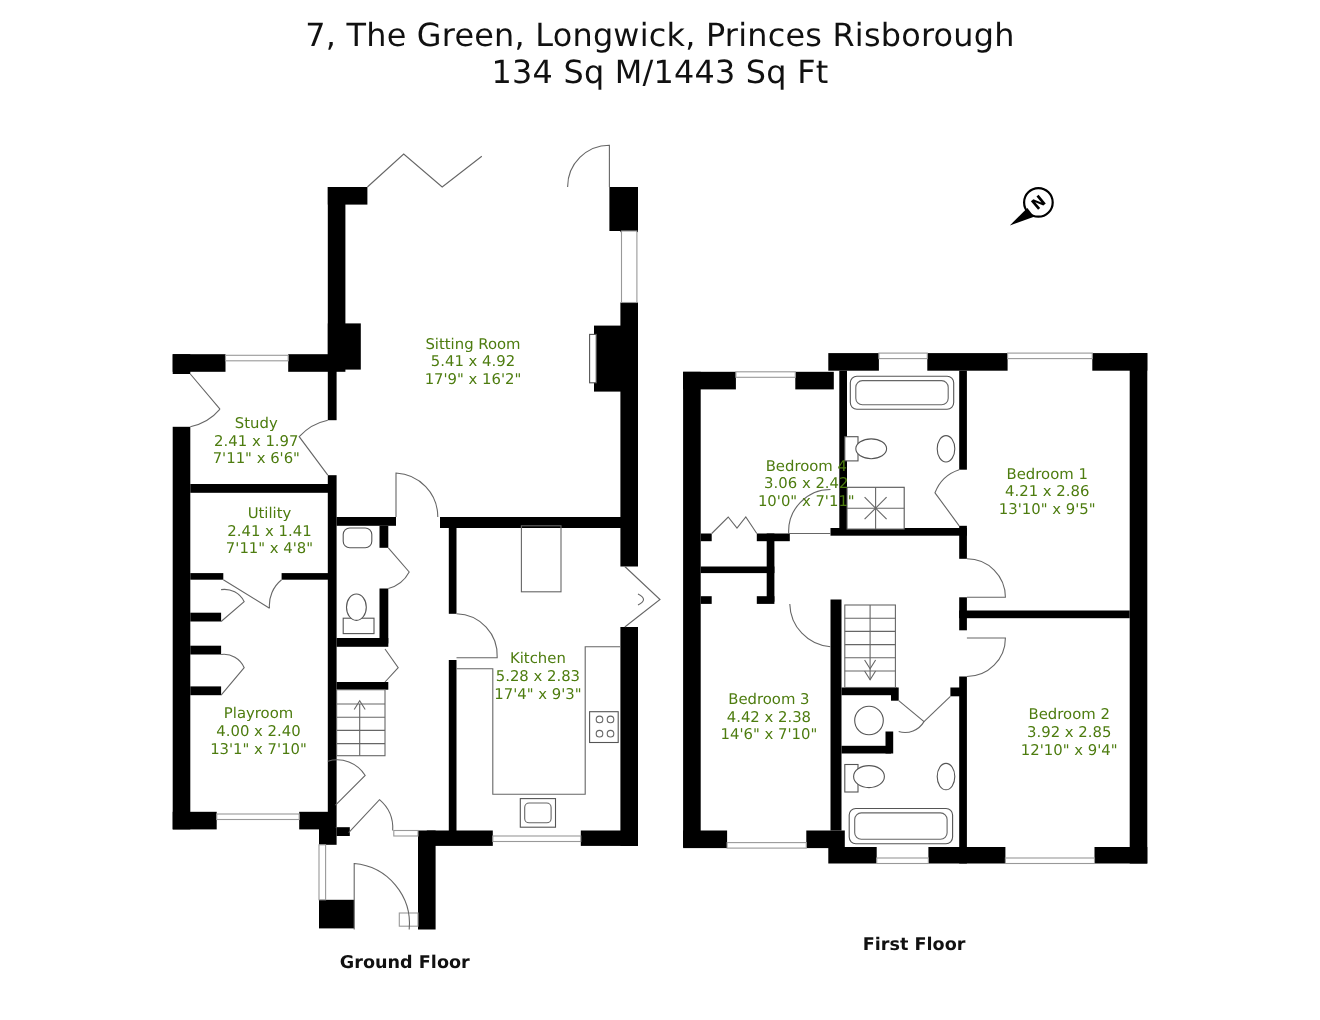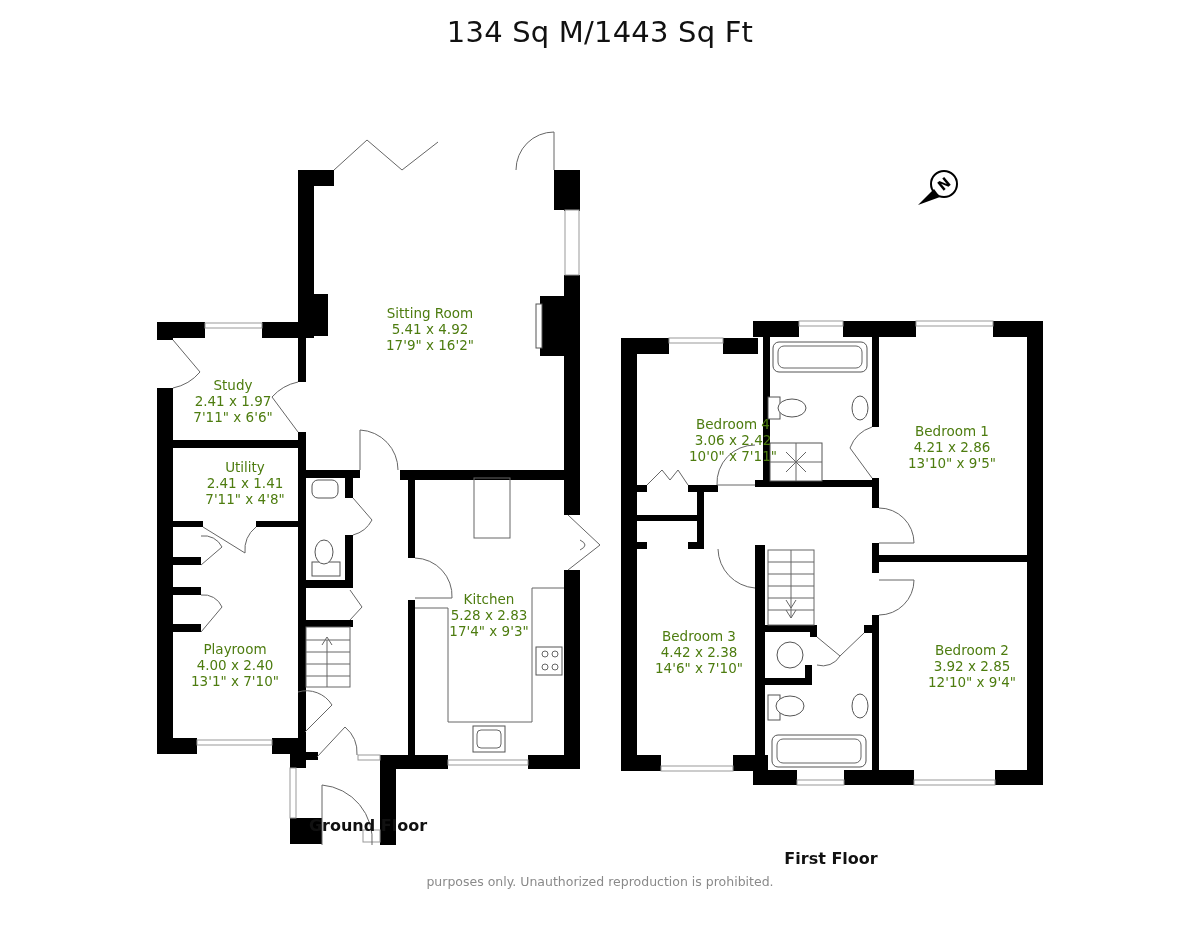--- a/index.html
+++ b/index.html
@@ -13,20 +13,21 @@
   .window { fill: #fff; stroke: #999; stroke-width: 1; }
   .room-label { position: absolute; text-align: center; font-size: 13.5px; line-height: 16px; color: #4d7c0f; white-space: nowrap; transform: translateX(-50%); }
   .floor-label { position: absolute; font-weight: bold; font-size: 16px; transform: translateX(-50%); white-space: nowrap; }
   .disclaimer { position: absolute; left: 0; width: 1200px; top: 873px; text-align: center; font-size: 12.5px; line-height: 17px; color: #8a8a8a; }
   .compass { position: absolute; left: 916px; top: 167px; width: 48px; height: 40px; }
 </style>
 </head>
 <body>
 
 <div class="title-block">
+  <div class="title-line">7, The Green, Longwick, Princes Risborough</div>
   <div class="title-line">134 Sq M/1443 Sq Ft</div>
 </div>
 
 <svg class="plan" width="1200" height="927" viewBox="0 0 1200 927">
 
   <g>
 
     <rect class="wall" x="298" y="170" width="36" height="16"></rect>
     <rect class="wall" x="298" y="170" width="16" height="165"></rect>
     <rect class="wall" x="298" y="294" width="30" height="42"></rect>
@@ -274,18 +275,17 @@
   <div>Bedroom 3</div>
     <div>4.42 x 2.38</div>
     <div>14'6" x 7'10"</div>
 </div>
 <div class="room-label" style="left:953px; top:642px;margin-left:19px;">
   <div>Bedroom 2</div>
     <div>3.92 x 2.85</div>
     <div>12'10" x 9'4"</div>
 </div>
 
-<div class="floor-label" style="left:368px; top:816px;">Ground Floor</div>
+<div class="floor-label" style="left:368px; top:865px;">Ground Floor</div>
 <div class="floor-label" style="left:831px; top:849px;text-align:center;">First Floor</div>
 
 <div class="disclaimer">
-  <div>purposes only. Unauthorized reproduction is prohibited.</div>
 </div>
 
 </body></html>

